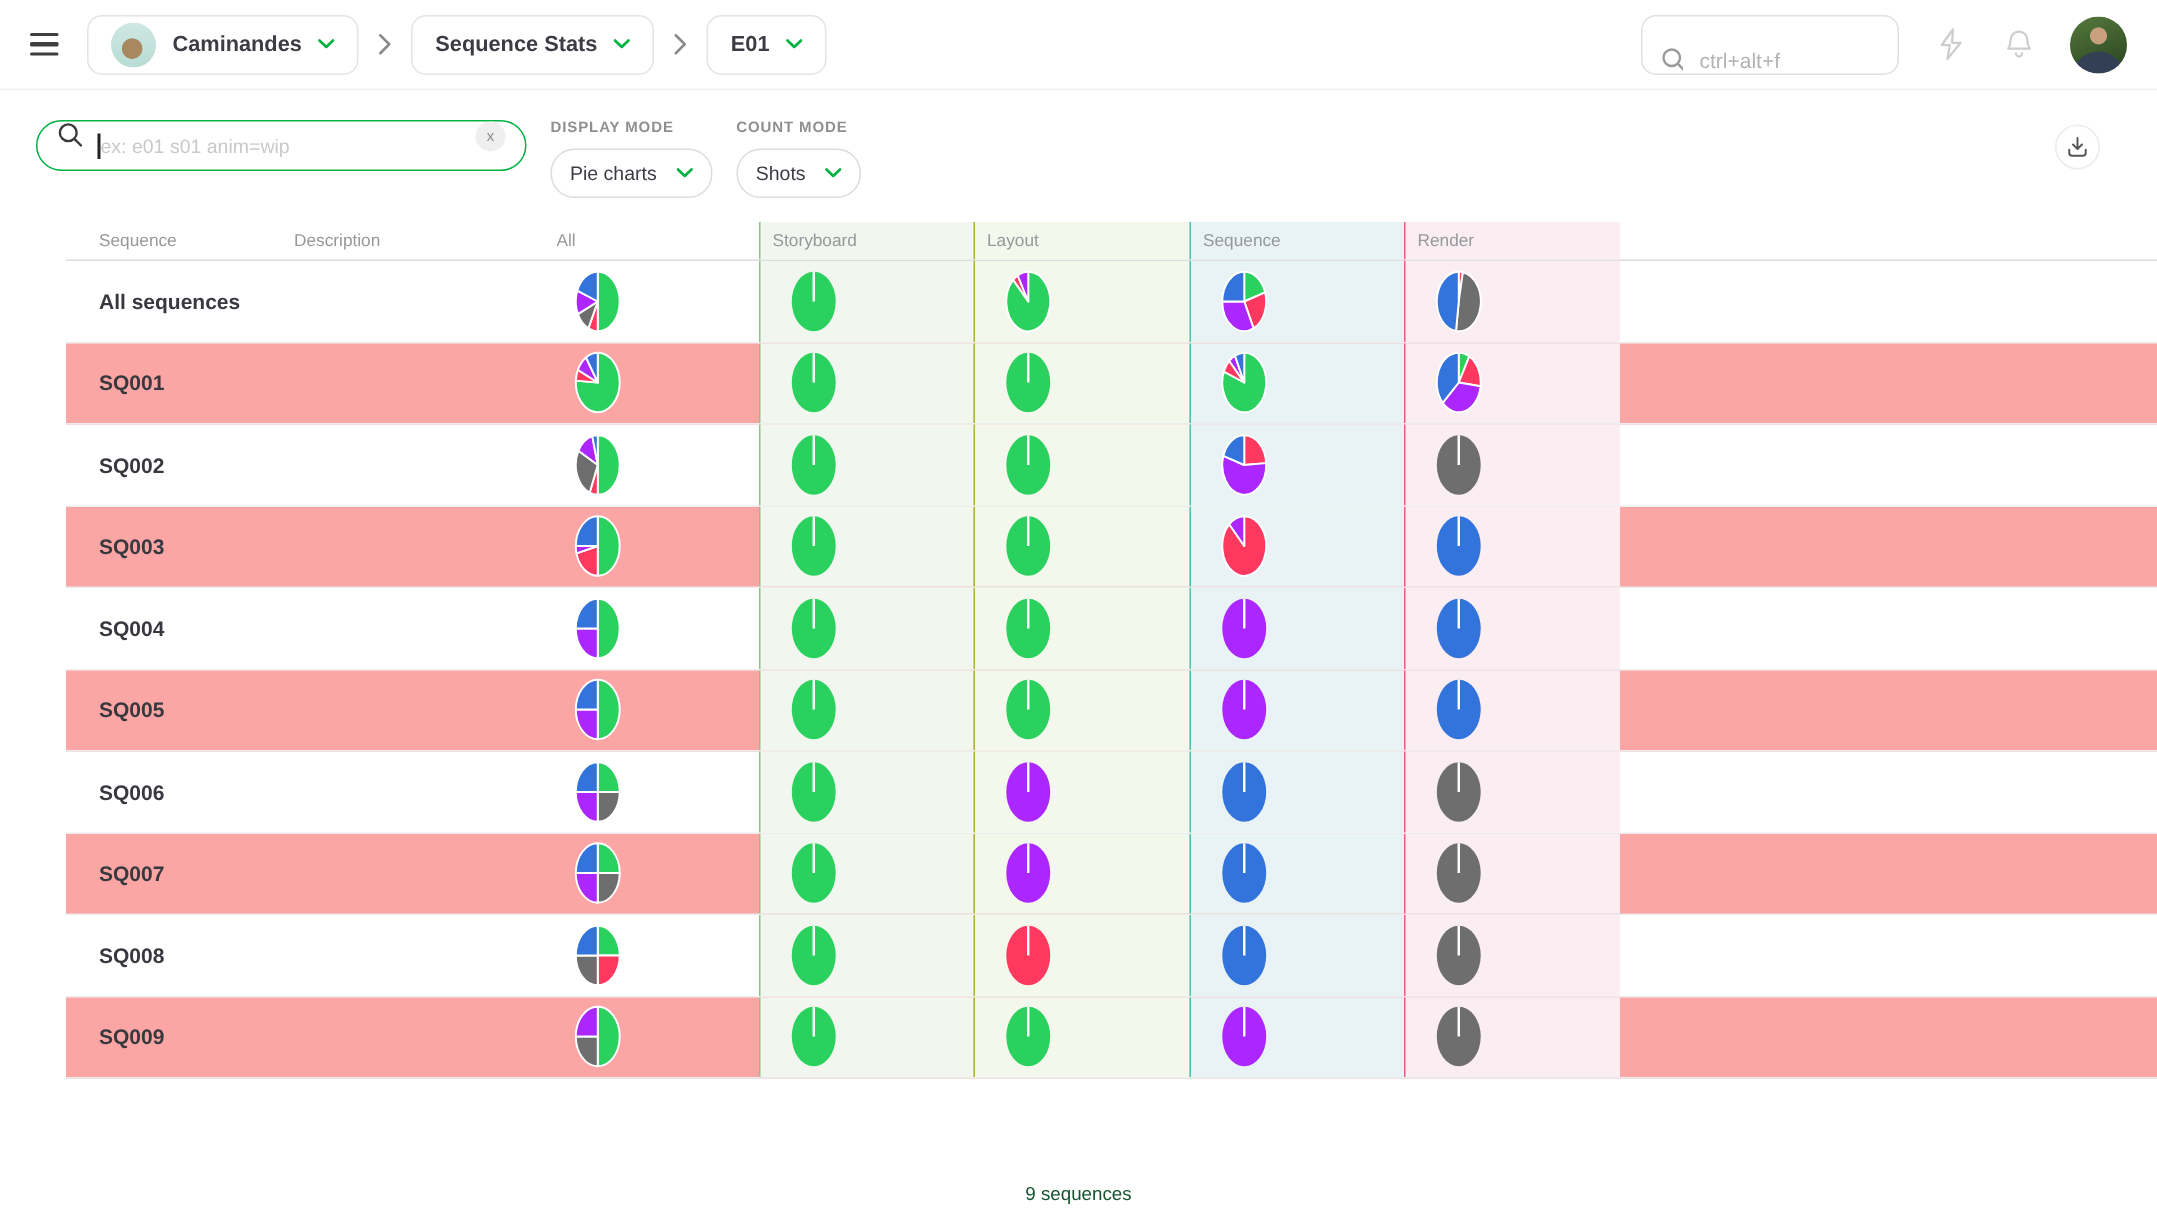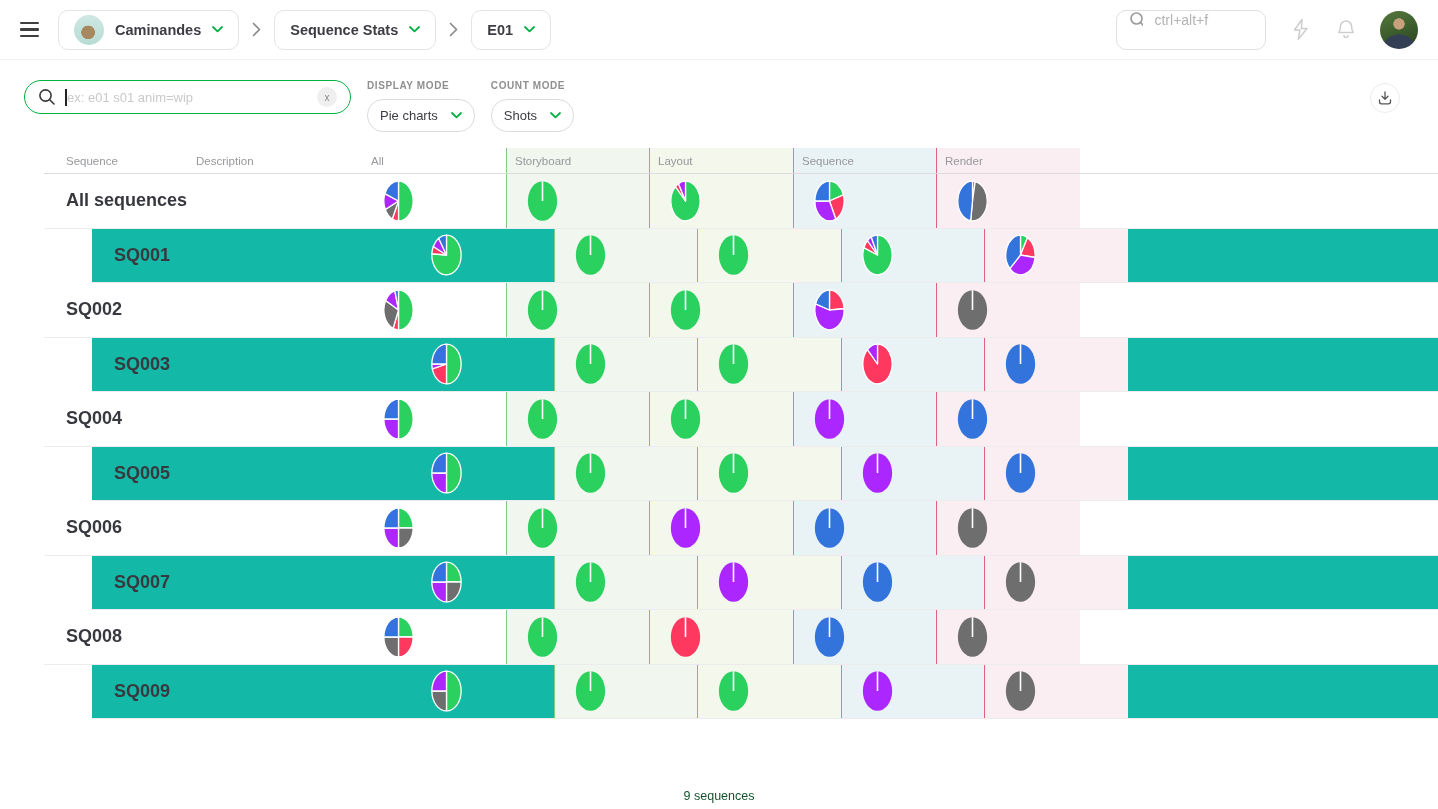--- a/index.html
+++ b/index.html
@@ -14,60 +14,60 @@
   .menu-btn { width: 19px; display: flex; flex-direction: column; gap: 4px; cursor: pointer; margin-right: 6px; }
   .menu-btn i { display: block; height: 2.4px; background: #3f3f42; border-radius: 1px; }
   .crumb { display: flex; align-items: center; gap: 11px; border: 1px solid #e4e4e4; border-radius: 10px;
            height: 40px; padding: 0 15px; background: #fff; cursor: pointer; }
   .crumb-label { font-size: 14.5px; color: #3c3c44; white-space: nowrap; font-weight: bold; }
   .mini-avatar { width: 30px; height: 30px; border-radius: 50%;
     background: radial-gradient(circle at 47% 58%, #a8885e 0 28%, rgba(0,0,0,0) 30%),
                 linear-gradient(#cfe7e2, #b7dcd4); }
   .sep { display: flex; align-items: center; }
   .nav-right { margin-left: auto; display: flex; align-items: center; gap: 23px; }
-  .nav-search { width: 150px; height: 40px; border: 1px solid #e0e0e0; border-radius: 10px;
-                display: flex; align-items: flex-start; gap: 9px; padding: 0 12px; }
+  .nav-search { width: 172px; height: 40px; border: 1px solid #e0e0e0; border-radius: 10px;
+                display: flex; align-items: flex-end; gap: 9px; padding: 0 12px; }
   .nav-search input { border: 0; outline: 0; width: 100%; font-size: 14px; color: #3c3c44;
                       font-family: "Liberation Sans", sans-serif; background: transparent; }
   .nav-search input::placeholder { color: #b3b3b3; }
   .icon-btn { cursor: pointer; display: flex; align-items: center; }
   .avatar { width: 38px; height: 38px; border-radius: 50%; cursor: pointer;
     background: radial-gradient(circle at 50% 34%, #c9a07d 0 17%, rgba(0,0,0,0) 19%),
                 radial-gradient(circle at 50% 108%, #333f55 0 38%, rgba(0,0,0,0) 40%),
                 linear-gradient(160deg, #55793c, #27421f); }
   
   .filter-bar { display: flex; align-items: flex-start; padding: 20px 24px 0; position: relative; }
   .search-pill { width: 327px; height: 34px; border: 1px solid #00b242; border-radius: 17px;
-                 display: flex; align-items: center; gap: 9px; padding: 0 13px; position: relative; }
+                 display: flex; gap: 9px; padding: 0 13px; position: relative; }
   .search-pill input { border: 0; outline: 0; flex: 1; font-size: 13px; color: #3c3c44;
                        font-family: "Liberation Sans", sans-serif; background: transparent; }
   .search-pill input::placeholder { color: #c9c9c9; }
   .caret { position: absolute; left: 40px; top: 8px; width: 1.5px; height: 17px; background: #222; }
   .clear-btn { width: 20px; height: 20px; border-radius: 50%; background: #efefef; color: #8a8a8a;
                font-size: 10px; display: flex; align-items: center; justify-content: center; cursor: pointer; }
   .mode-group { margin-left: 16px; display: flex; flex-direction: column; gap: 8px; justify-content: flex-end; }
   .mode-label { font-size: 10px; font-weight: bold; color: #8f8f8f; letter-spacing: .6px; }
   .select-box { height: 33px; border: 1px solid #dcdcdc; border-radius: 16px; background: #fff;
                 display: flex; align-items: center; gap: 13px; padding: 12px 12px; font-size: 13px;
                 color: #3c3c44; cursor: pointer; width: max-content; }
   .export-btn { position: absolute; top: 23px; right: 38px; width: 30px; height: 30px; border-radius: 50%;
                 border: 1px solid #ececec; background: #fff; display: flex; align-items: center;
                 justify-content: center; cursor: pointer; }
   
   .table { margin-top: 16px; padding-left: 44px; }
   .t-row { display: grid; grid-template-columns: 22px 130px 148px 162px 143px 144px 143px 144px 1fr;
            height: 54.5px; border-bottom: 1px solid #ececec; }
-  .t-row.stripe { background: #14b8a6; margin-left: 48px; }
+  .t-row.stripe { background: #fca5a5; }
   .t-head { height: 26px; border-bottom: 1px solid #dcdcdc; }
   .cell { height: 100%; display: flex; align-items: center; }
   .h-label { font-size: 11.5px; color: #96989b; white-space: nowrap; }
   .h-all { padding-left: 27px; }
   .tint { border-left: 1px solid var(--bc); background: var(--bg); }
   .t-head .tint { padding-left: 8px; }
-  .seq-name { font-weight: bold; font-size: 18px; color: #37393f; }
+  .seq-name { font-weight: bold; font-size: 14px; color: #37393f; }
   .pie { display: block; }
   .c-all .pie { margin-left: 39px; }
   .tint .pie { margin-left: 20px; }
   
   .footer { position: absolute; bottom: 6px; left: 0; width: 100%; text-align: center;
             font-size: 12.5px; color: #14532d; }
 </style>
 </head>
 <body>
 

